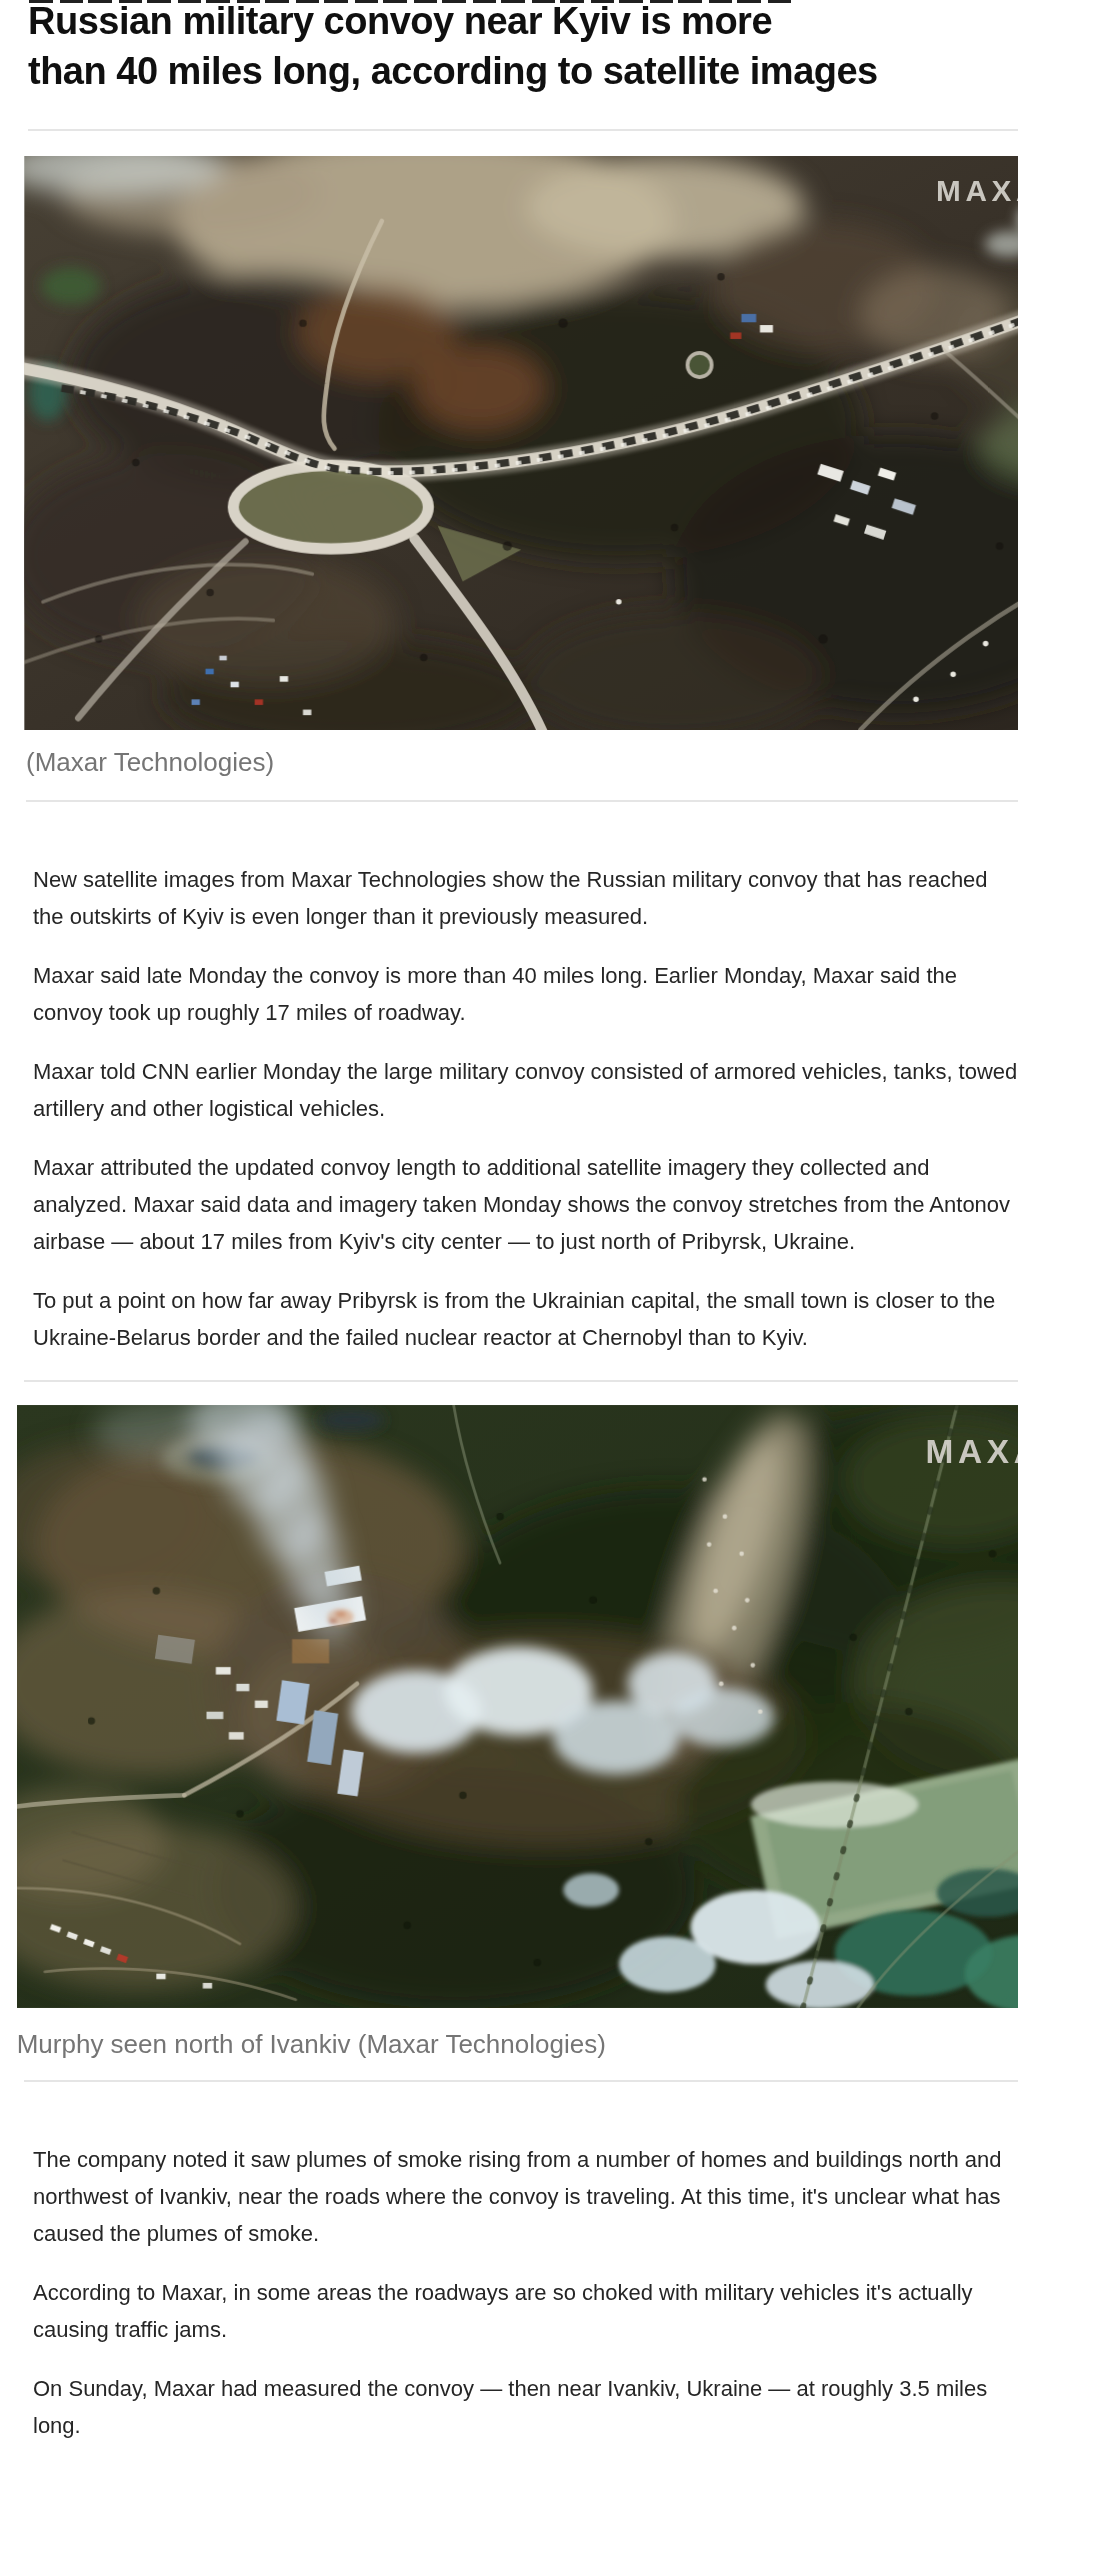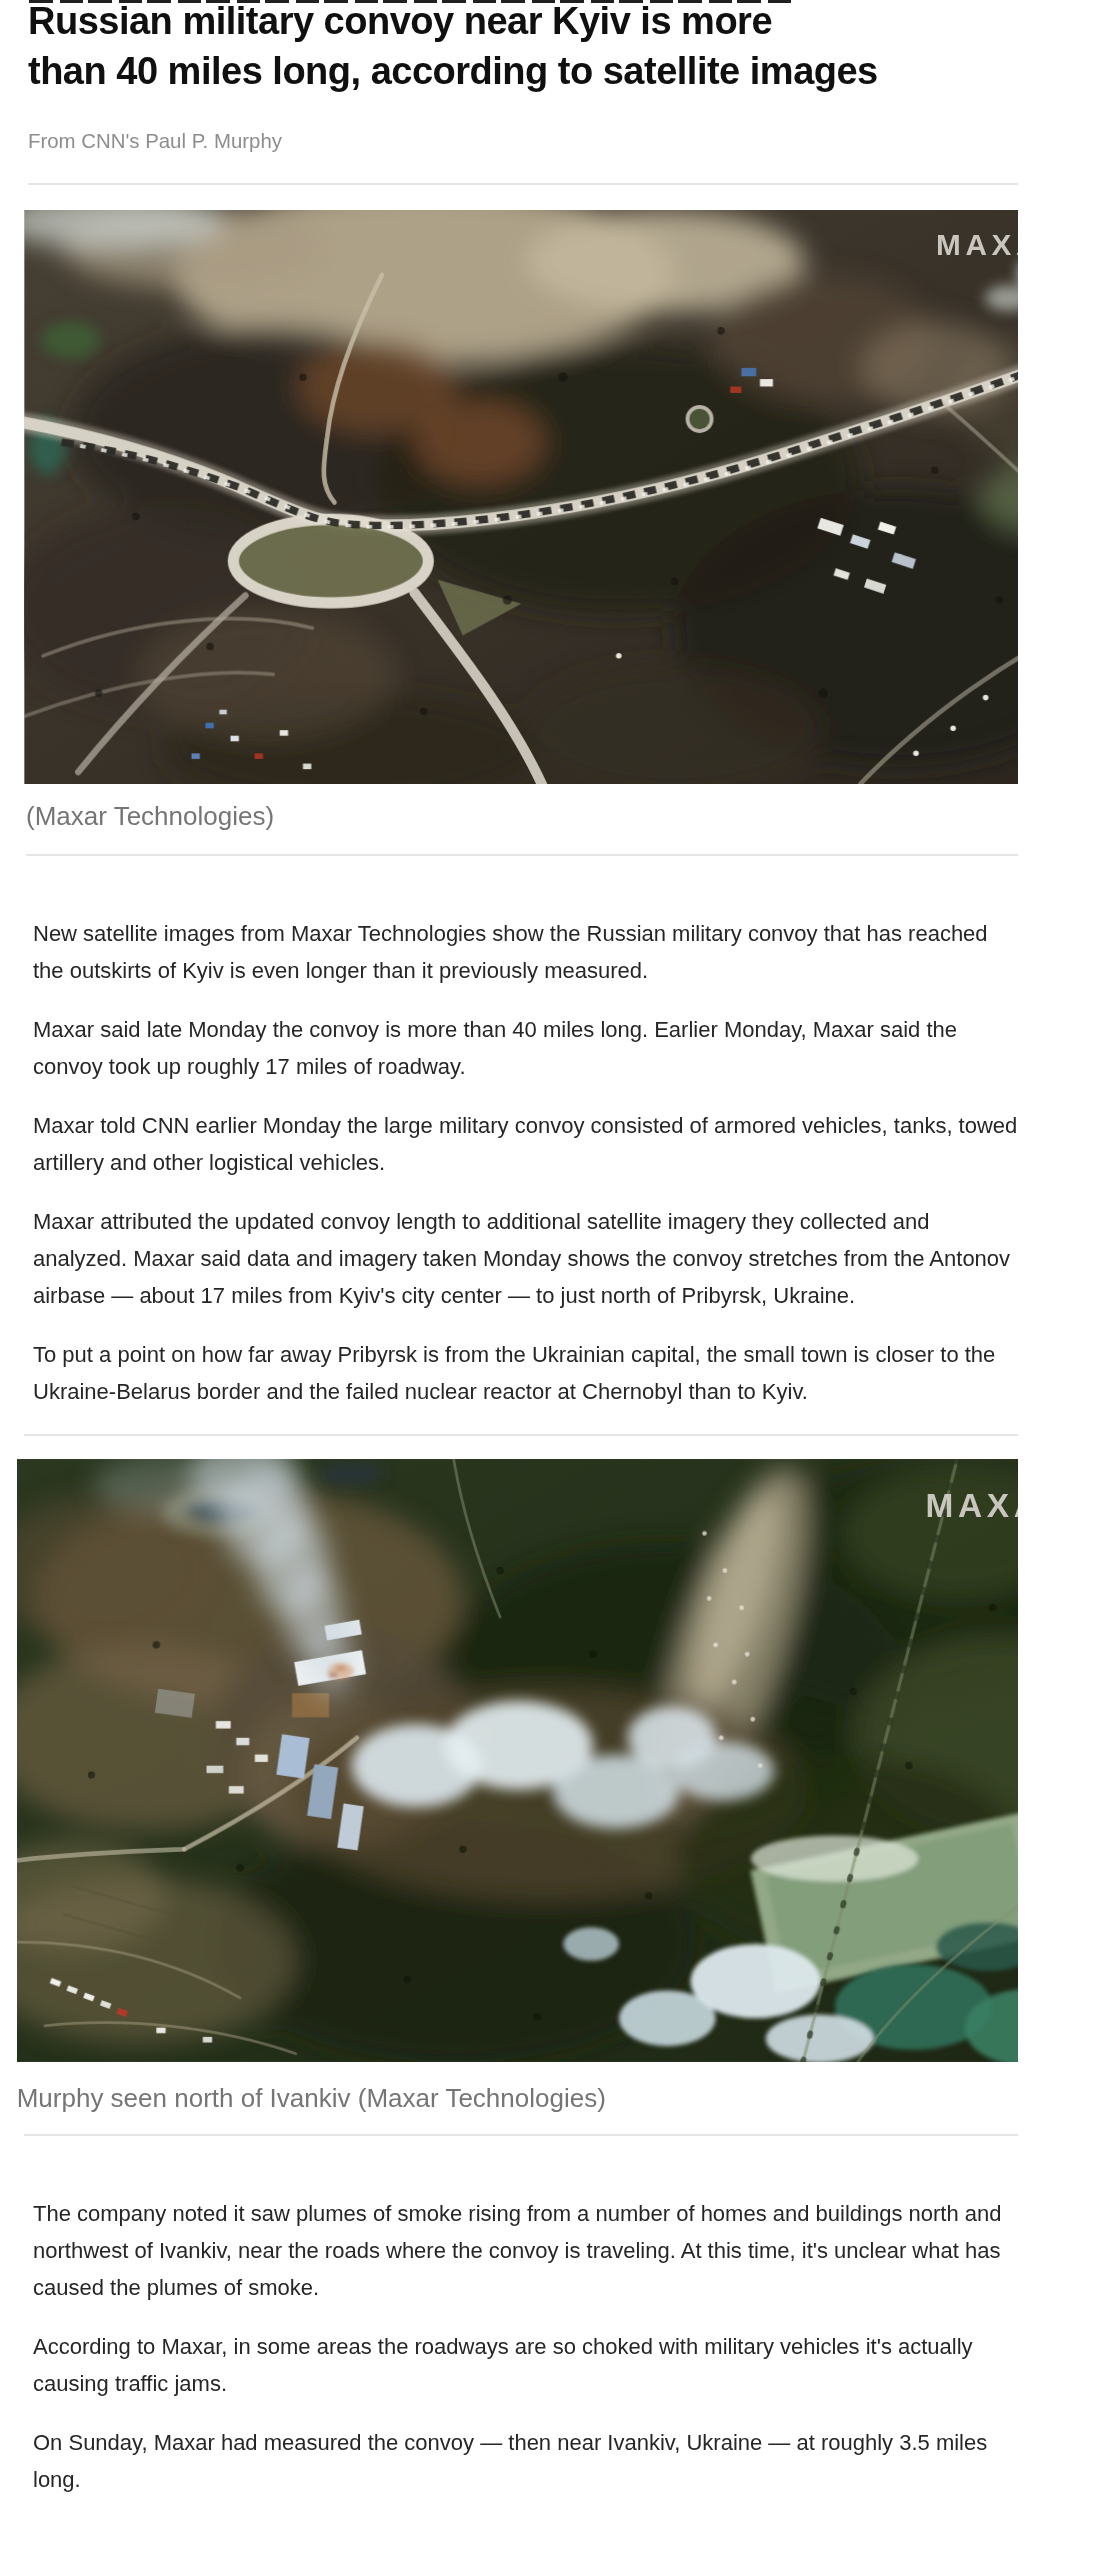--- a/index.html
+++ b/index.html
@@ -36,21 +36,20 @@
 
 <div class="page">
 
   <div class="top-clip"></div>
 
   <h1 class="headline">
     <span>Russian military convoy near Kyiv is more</span>
     <span>than 40 miles long, according to satellite images</span>
   </h1>
 
-  <div class="byline">From CNN's Paul P. Murphy</div>
 
   <div class="divider d1"></div>
 
   <figure class="fig fig1">
     <svg width="1066" height="574" viewBox="0 0 1147 618">
       <defs>
         <filter id="bL" x="-40%" y="-40%" width="180%" height="180%">
             <feGaussianBlur stdDeviation="14"></feGaussianBlur>
           </filter>
         <filter id="bM" x="-40%" y="-40%" width="180%" height="180%">

